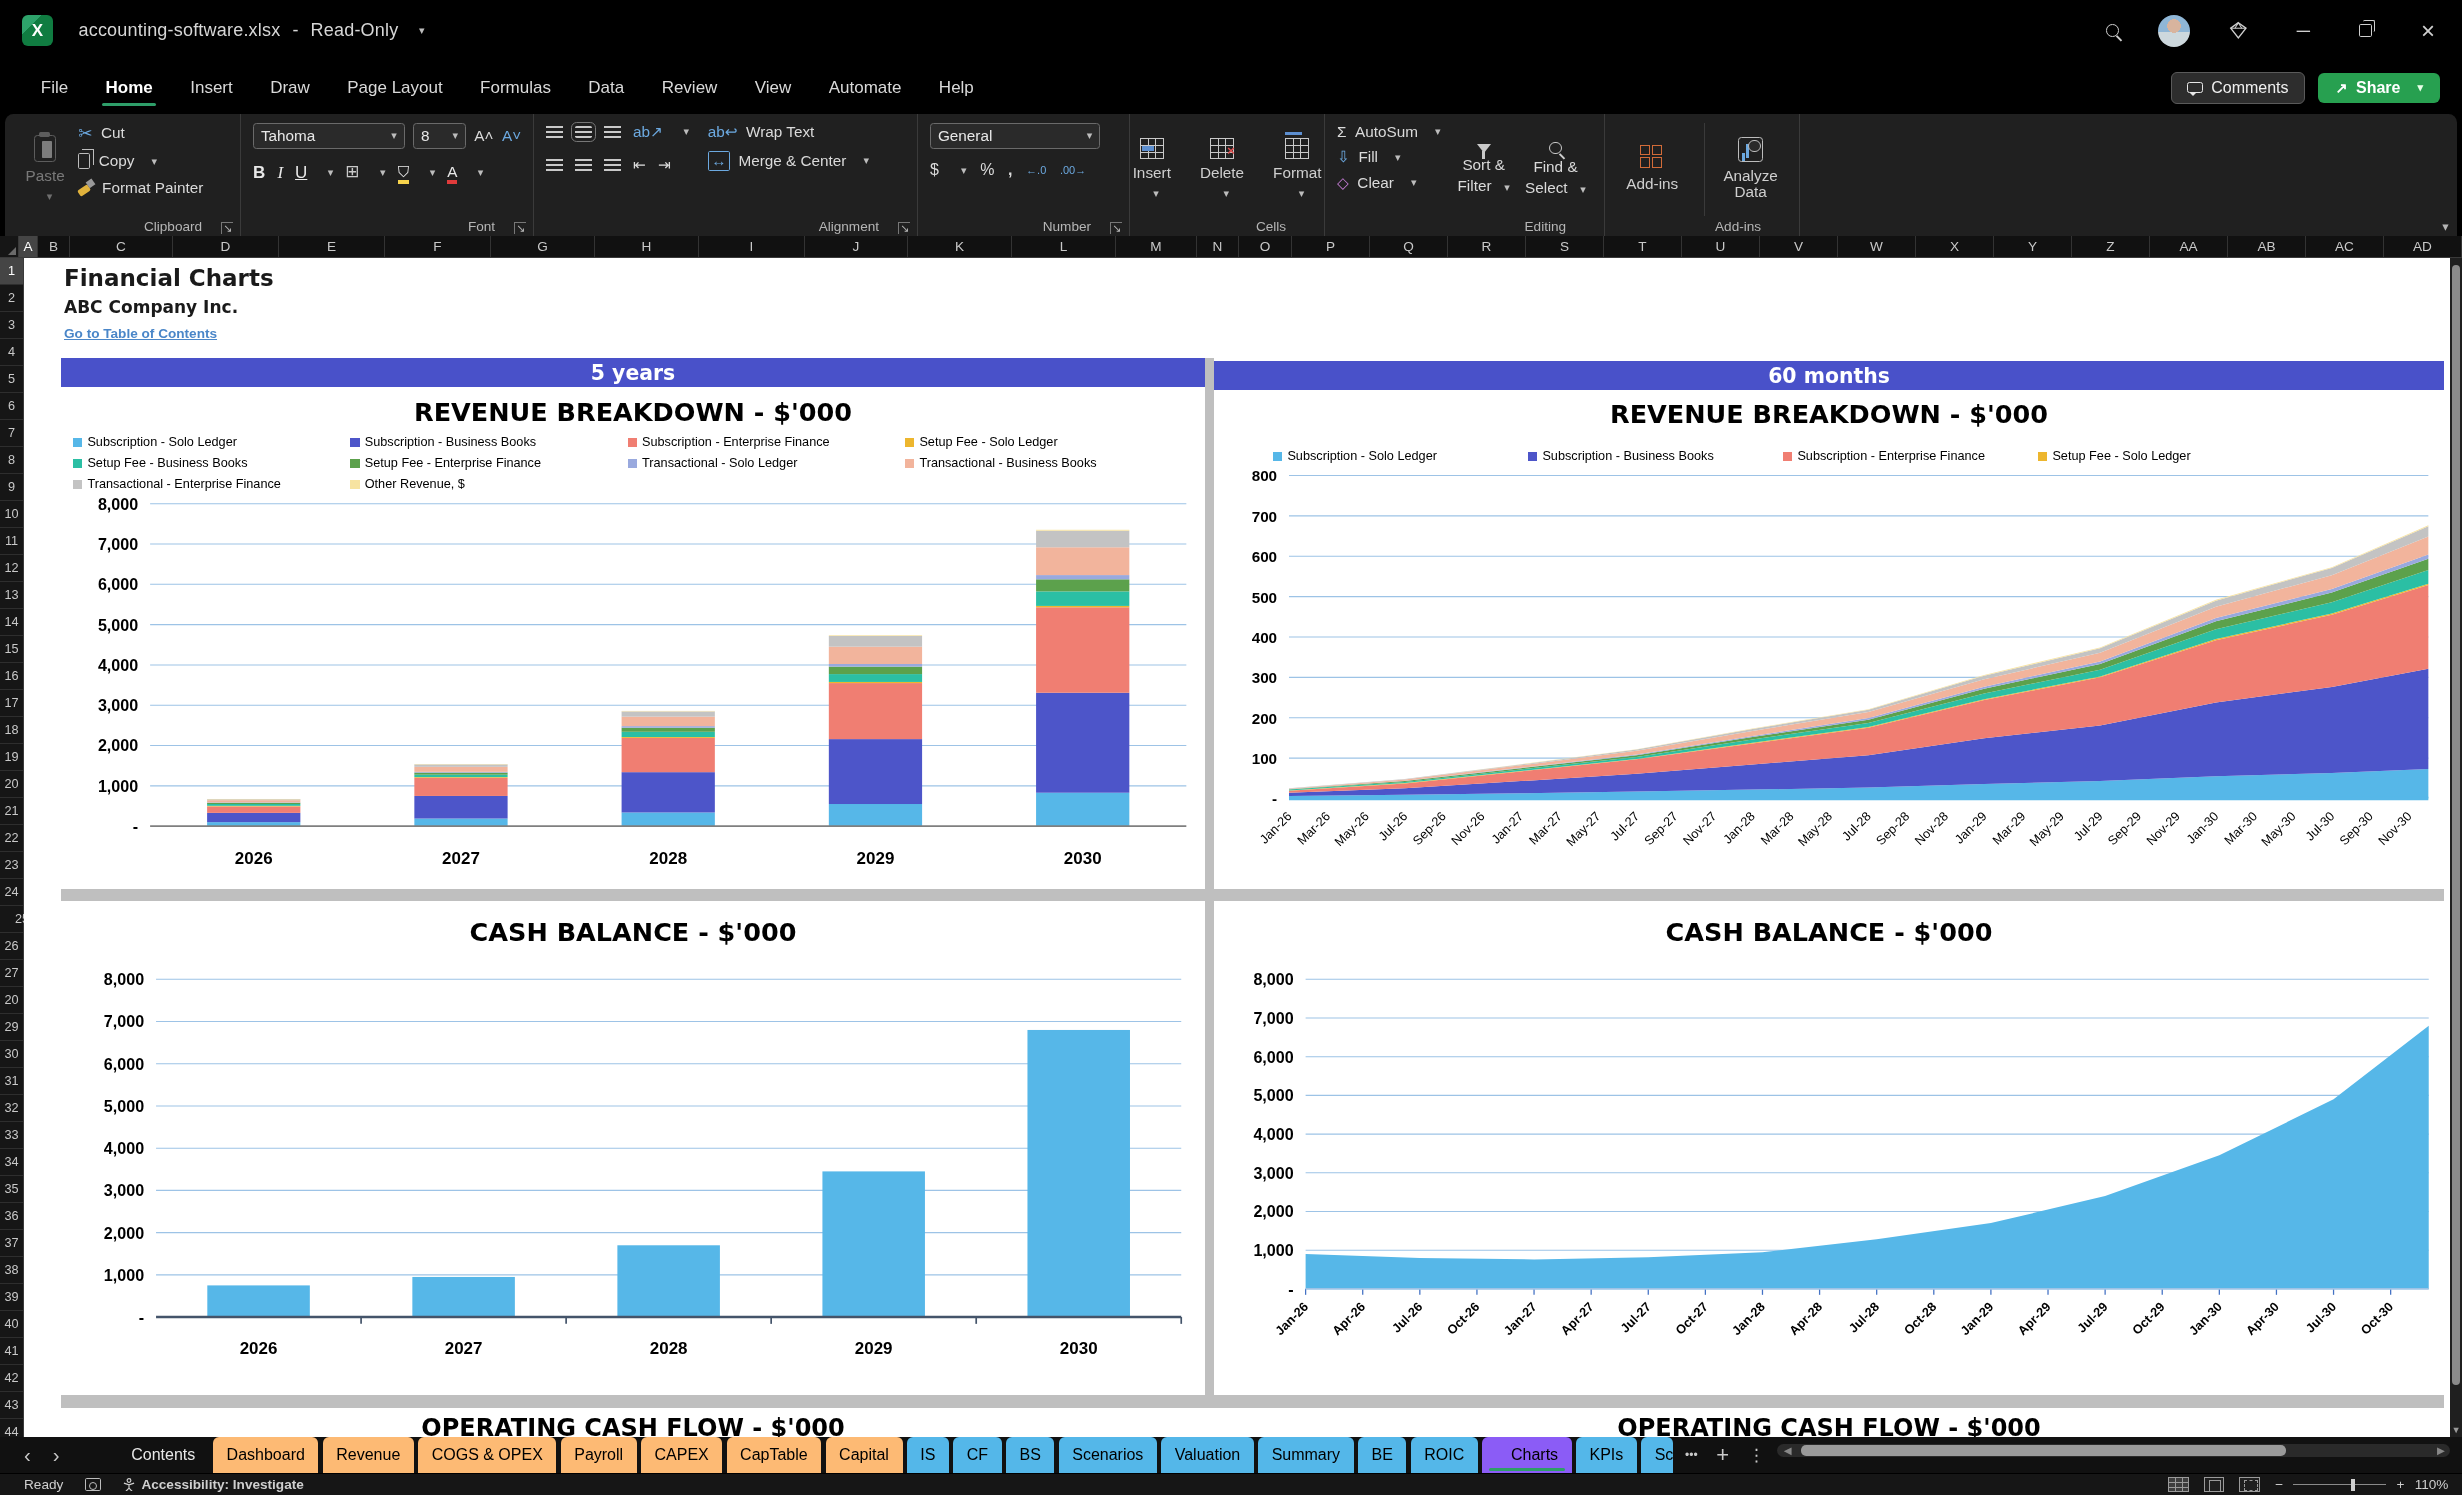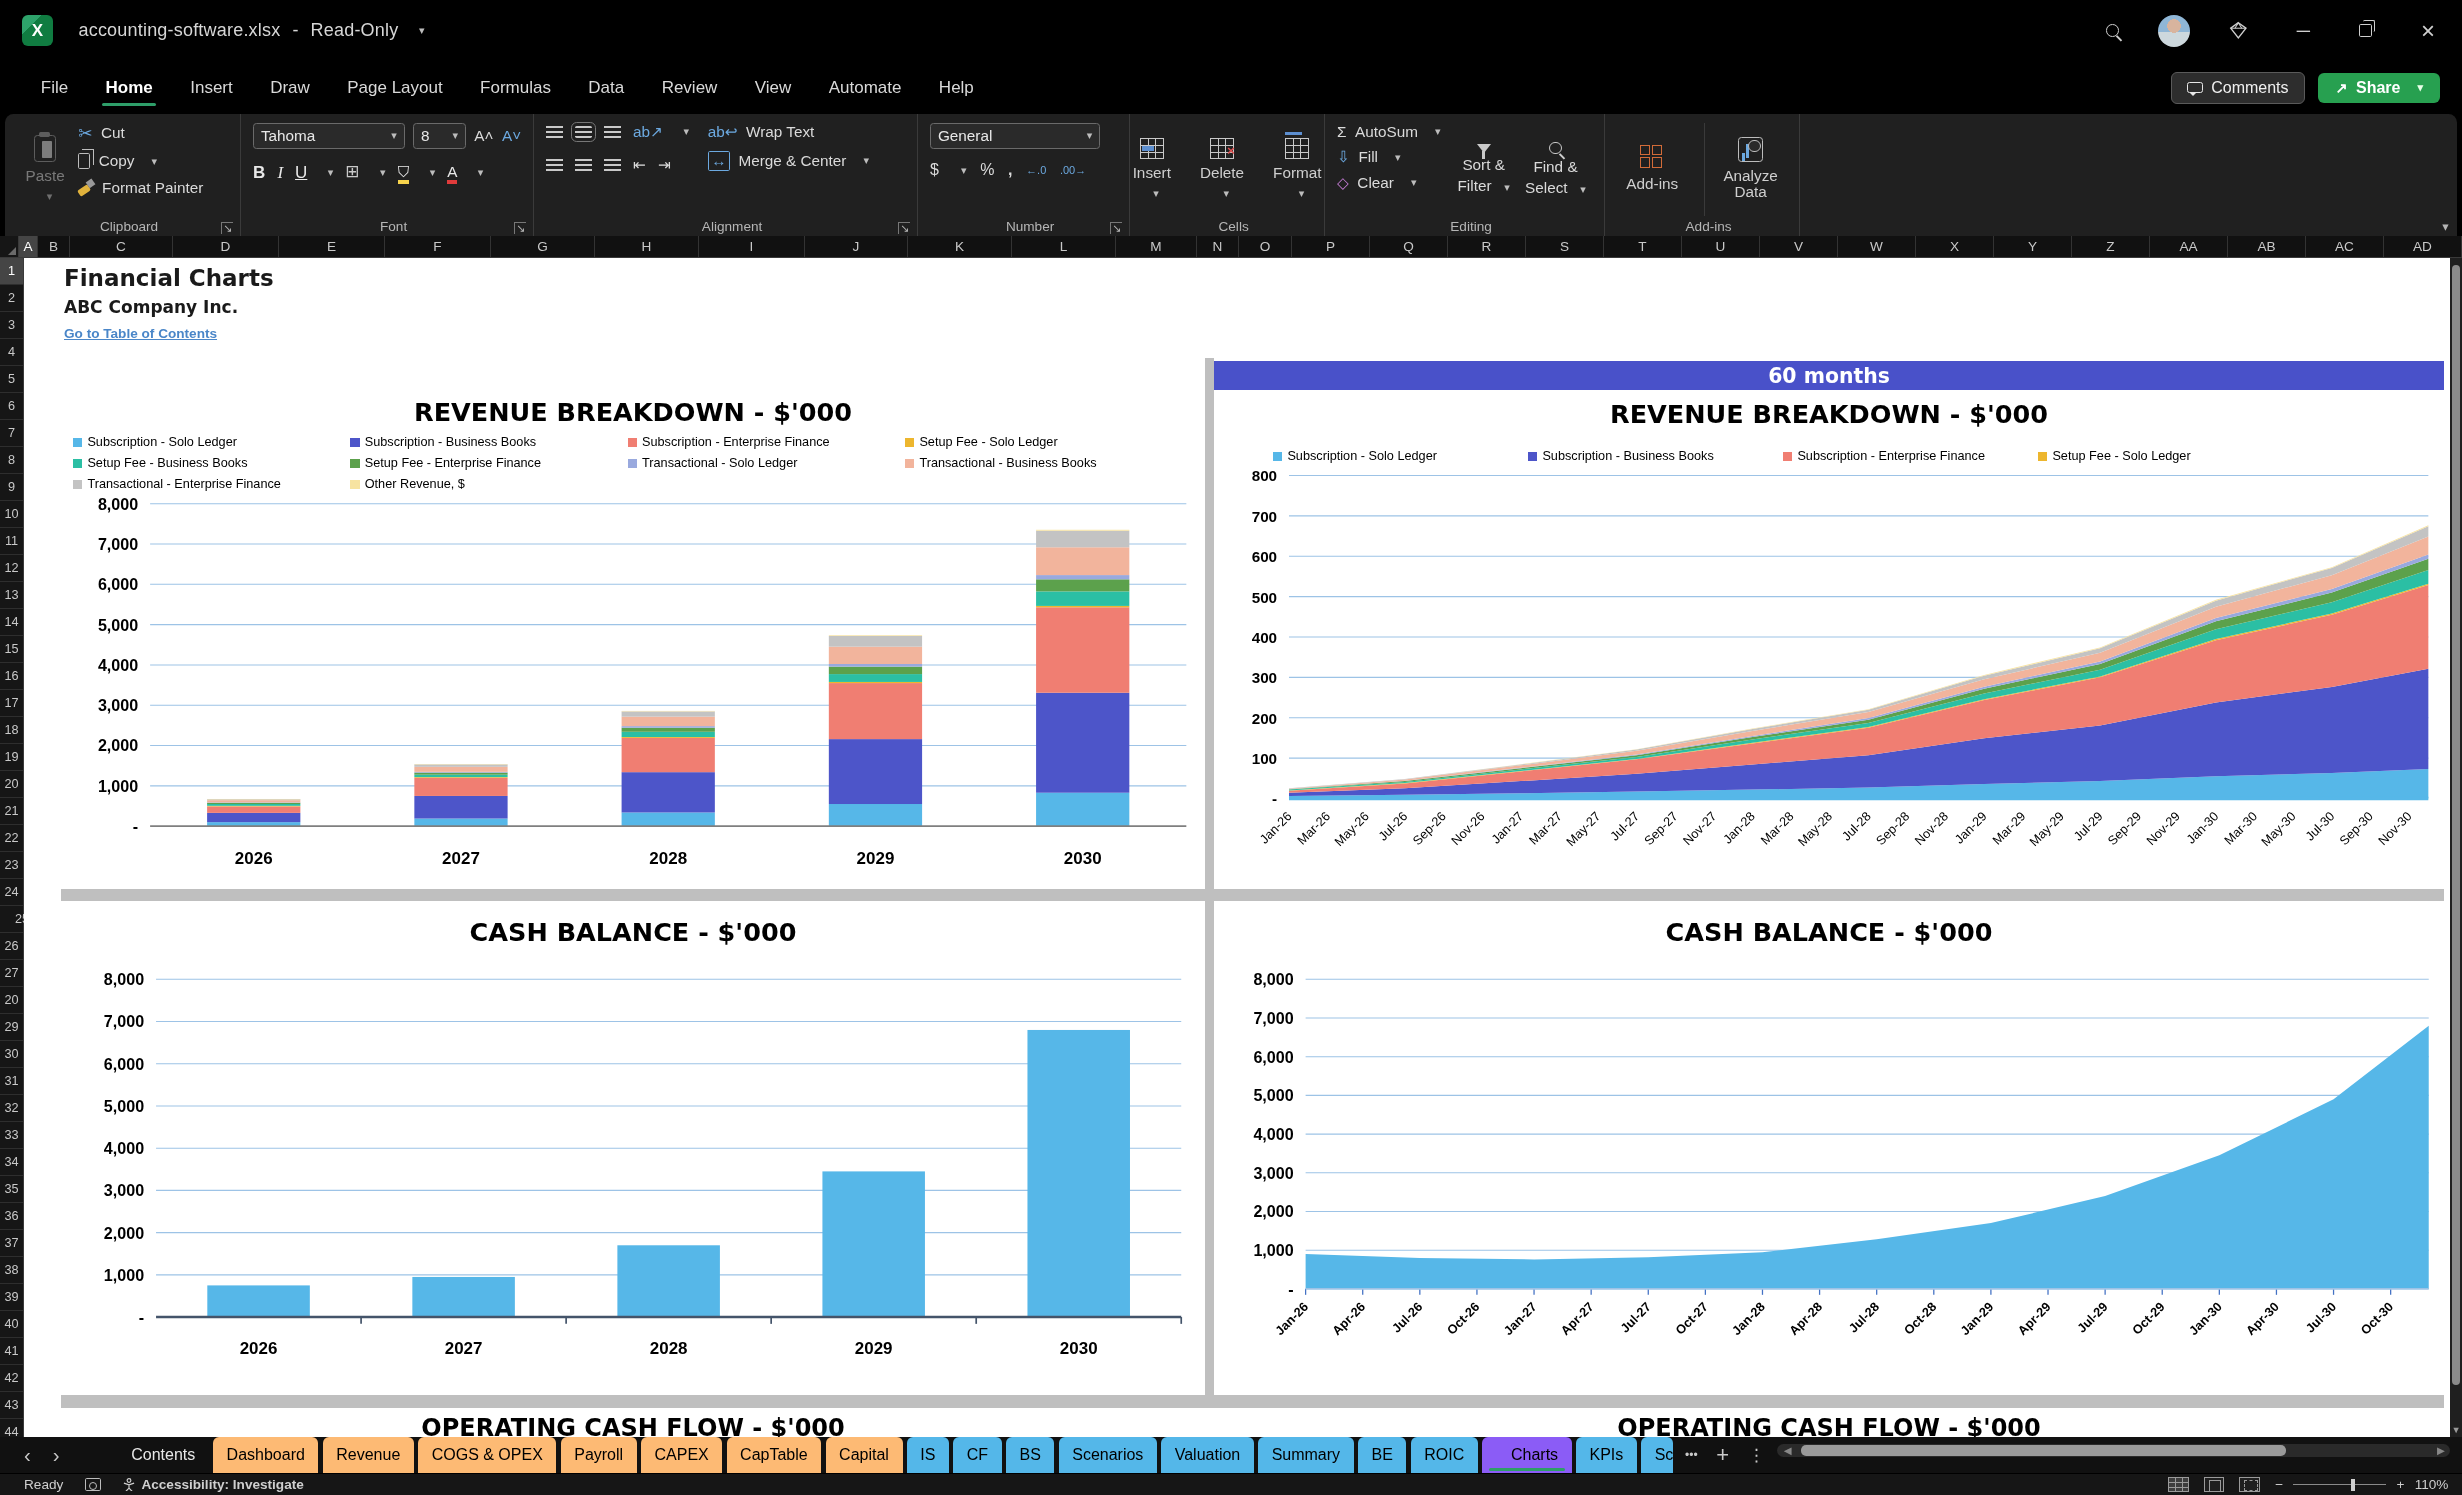--- a/index.html
+++ b/index.html
@@ -27,21 +27,21 @@
   .mb-right{position:absolute;right:22px;display:flex;gap:13.6px;align-items:center;}
   .btn-comments{display:flex;align-items:center;gap:8.5px;background:#2d2d2d;border:0.8px solid #5a5a5a;border-radius:6px;padding:6px 15.3px;font-size:16px;color:#f0f0f0;}
   .icon-comment{position:relative;width:15.3px;height:11px;border:1.7px solid #e8e8e8;border-radius:2.5px;}
   .icon-comment::after{content:"";position:absolute;left:1.7px;top:10.2px;border:3.4px solid transparent;border-top-color:#e8e8e8;}
   .btn-share{display:flex;align-items:center;gap:8.5px;background:#27a050;border-radius:6px;padding:6px 17px;font-size:16px;color:#fff;font-weight:600;}
   .icon-share{font-size:14.4px;color:#fff;}
 
   
   .ribbon{position:absolute;left:5.1px;top:114px;width:2452px;height:122px;background:#202020;border-radius:8.5px 8.5px 0 0;display:flex;}
   .rgroup{position:relative;padding:8.5px 12px 20.4px 12px;border-right:0.8px solid #3a3a3a;display:flex;}
-  .rg-label{position:absolute;bottom:2.5px;left:0;right:23px;text-align:center;font-size:13.6px;color:#b5b5b5;padding-left:36px;}
+  .rg-label{position:absolute;bottom:2.5px;left:0;right:38px;text-align:right;font-size:13.6px;color:#b5b5b5;padding-left:36px;}
   .rg-launch{position:absolute;bottom:2.5px;right:6.8px;font-size:11px;color:#b5b5b5;border:0.8px solid #777;border-bottom:none;border-right:none;padding:0 0.8px;line-height:10.2px;}
   .rbtn-big{display:flex;flex-direction:column;align-items:center;justify-content:center;gap:5.1px;font-size:15.3px;color:#cfcfcf;padding:0 8.5px;}
   .rcol{display:flex;flex-direction:column;justify-content:flex-start;gap:6.8px;}
   .rrow{display:flex;align-items:center;gap:8.5px;font-size:15.3px;color:#dadada;}
   .icon-clip{position:relative;width:22px;height:27px;border:1.7px solid #9a9a9a;border-radius:3.4px;}
   .icon-clip::before{content:"";position:absolute;left:4.2px;top:-4.2px;width:10.2px;height:5.1px;background:#9a9a9a;border-radius:1.7px;}
   .icon-clip::after{content:"";position:absolute;left:6.8px;top:5.1px;width:10.2px;height:17px;background:#d9d9d9;border-radius:0.8px;}
   .dis{opacity:.5;}
   .glyph-cut{color:#6ca9e0;font-size:17px;}
   .icon-copy{position:relative;width:12px;height:15.3px;border:1.7px solid #bdbdbd;border-radius:1.7px;}
@@ -486,20 +486,21 @@
       <div class="rowh" style="height: 27px;">42</div>
       <div class="rowh" style="height: 27px;">43</div>
       <div class="rowh" style="height: 27px;">44</div>
     </div>
 
   <div class="sheet">
     <div class="doc-title">Financial Charts</div>
     <div class="doc-company">ABC Company Inc.</div>
     <a class="doc-link">Go to Table of Contents</a>
 
+    <div class="banner banner-left">5 years</div>
     <div class="banner banner-right">60 months</div>
 
     <div class="div-v"></div>
     <div class="div-h l"></div>
     <div class="div-h r"></div>
     <div class="div-b"></div>
 
     <div class="chartbox cb0">
       <div class="c-title">REVENUE BREAKDOWN - $'000</div>
       <div class="c-legend">

